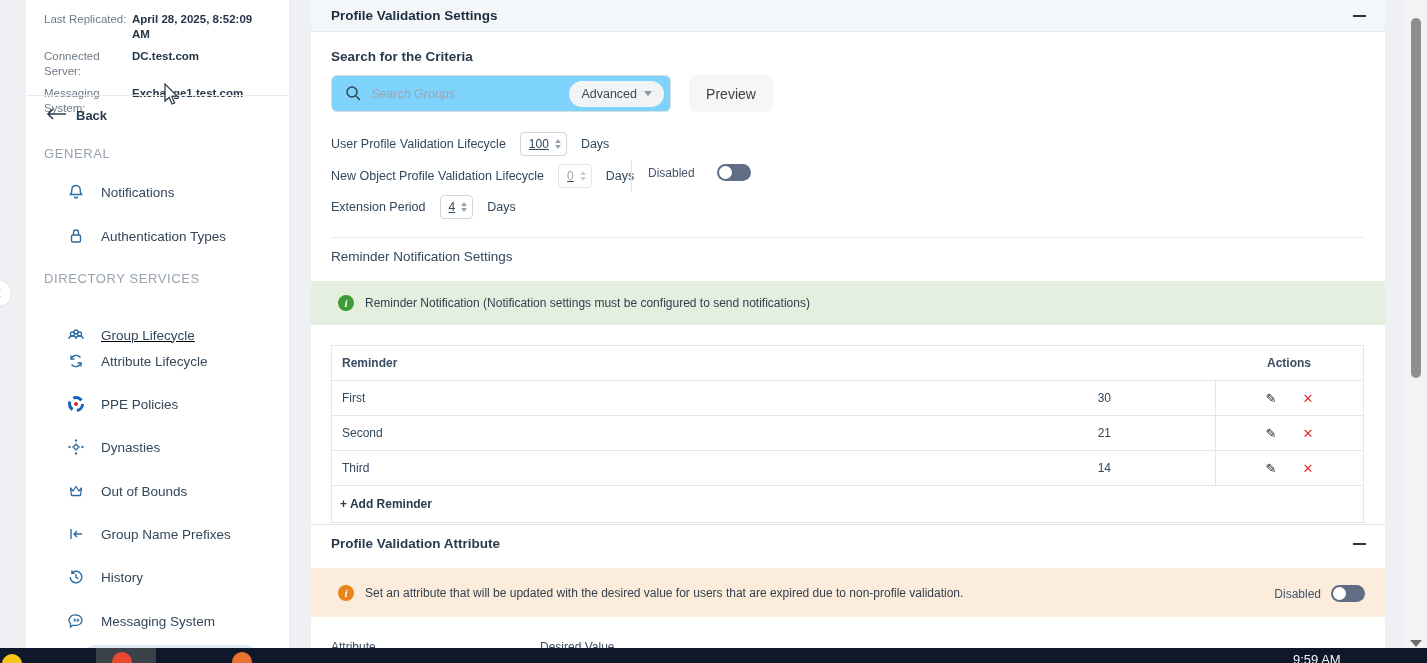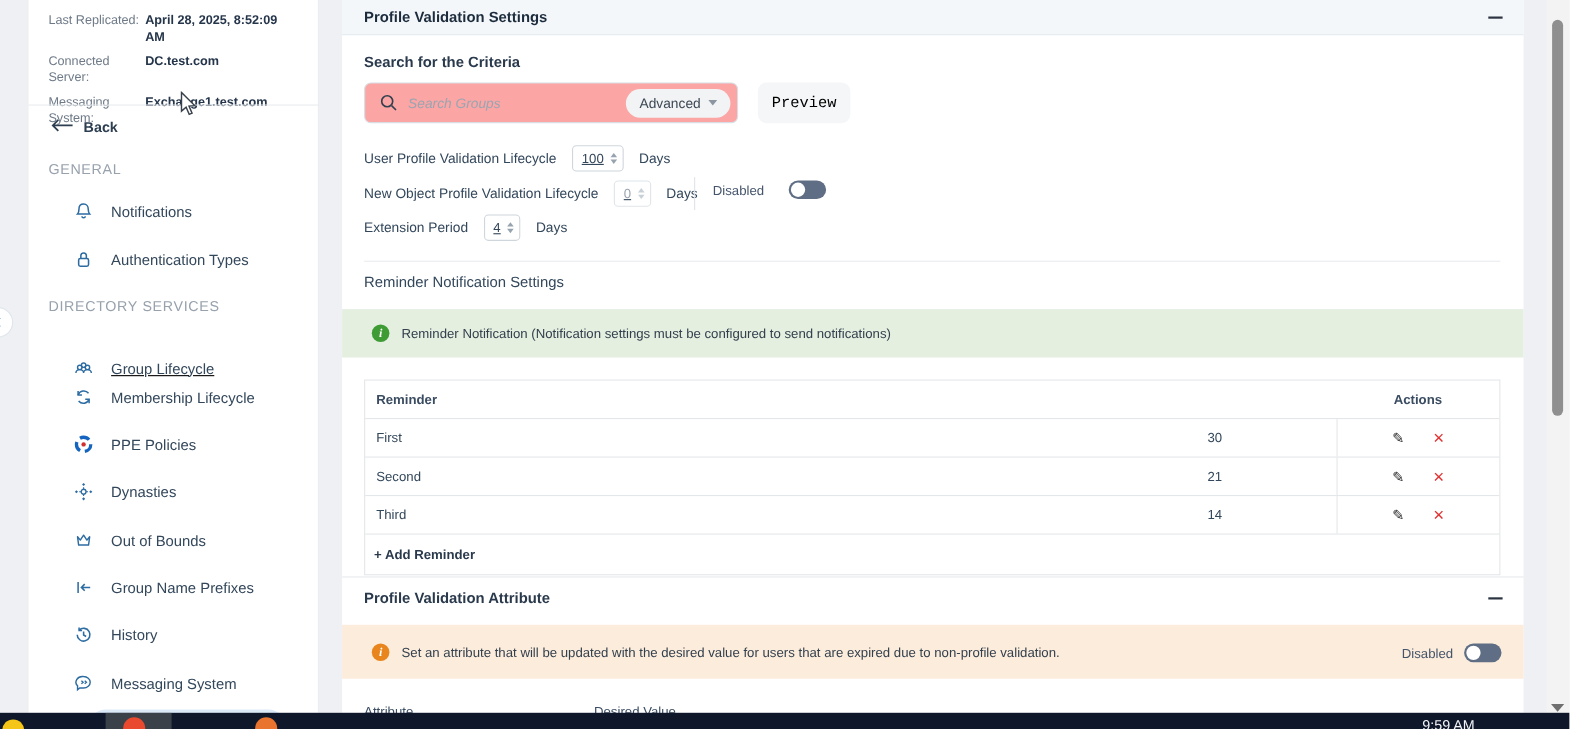--- a/index.html
+++ b/index.html
@@ -24,26 +24,26 @@
 
   
   .panel { position:absolute; left:311px; top:0; width:1074px; height:648px; background:#ffffff; }
   .panel-header { position:absolute; left:0; top:0; width:1074px; height:32px; background:#f3f7fa; border-bottom:1px solid #e5eaef; }
   .panel-title { position:absolute; left:20px; top:8px; font-size:13.5px; font-weight:700; color:#1d2c3c; }
   .collapse-minus { position:absolute; width:16px; height:16px; display:flex; align-items:center; justify-content:center; cursor:pointer; }
   .minus-bar { width:13px; height:2.5px; background:#2b3440; }
 
   .sec-heading { position:absolute; left:20px; font-size:13.5px; font-weight:700; color:#2a3a4c; }
 
-  .search-box { position:absolute; left:20px; top:75px; width:340px; height:37px; border:1px solid #d8dee4; border-radius:6px; background:#fca5a5; display:flex; align-items:center; }
+  .search-box { position:absolute; left:20px; top:75px; width:340px; height:37px; border:1px solid #d8dee4; border-radius:6px; background:#7dd3fc; display:flex; align-items:center; }
   .search-input { border:none; outline:none; flex:1; font-size:12.5px; font-style:italic; color:#4a5663; background:transparent; font-family:"Liberation Sans",sans-serif; }
   .search-input::placeholder { color:#9aa5b1; font-style:italic; }
   .advanced-btn { height:26px; margin-right:6px; padding:0 12px; background:#f1f3f5; border-radius:14px; display:flex; align-items:center; gap:7px; font-size:12.5px; color:#3c4854; cursor:pointer; white-space:nowrap; }
   .caret-down { width:0; height:0; border-left:4px solid transparent; border-right:4px solid transparent; border-top:5px solid #8b96a1; }
-  .preview-btn { position:absolute; left:378px; top:75px; width:84px; height:37px; background:#f5f6f8; border:none; border-radius:8px; font-size:14px; color:#000000; font-family:Liberation Mono, monospace; cursor:pointer; }
+  .preview-btn { position:absolute; left:378px; top:75px; width:84px; height:37px; background:#f5f6f8; border:none; border-radius:8px; font-size:14px; color:#404040; font-family:Liberation Sans, sans-serif; cursor:pointer; }
 
   .field-row { position:absolute; display:flex; align-items:center; font-size:12.5px; color:#33475b; }
   .spin-box { height:24px; border:1px solid #cfd6dc; border-radius:4px; background:#fff; display:flex; align-items:center; padding:0 5px 0 8px; gap:6px;text-decoration:underline; }
   .spin-val { font-size:12px; color:#33475b; }
   .spin-arrows { display:flex; flex-direction:column; gap:2px; }
   .arr-up { width:0; height:0; border-left:3.5px solid transparent; border-right:3.5px solid transparent; border-bottom:4px solid #97a3af; }
   .arr-dn { width:0; height:0; border-left:3.5px solid transparent; border-right:3.5px solid transparent; border-top:4px solid #97a3af; }
   .spin-box.disabled { border-color:#e0e5e9; }
   .spin-box.disabled .spin-val { color:#9aa5b0; }
   .spin-box.disabled .arr-up { border-bottom-color:#c9d1d8; }
@@ -162,21 +162,21 @@
 
     <div class="nav-item" style="top:349px;">
       <span class="nav-icon">
         <svg width="18" height="18" viewBox="0 0 18 18">
             <path d="M13.5 5.5 A5.5 5.5 0 0 0 4 7" fill="none" stroke="#2d6ca2" stroke-width="1.4"></path>
             <path d="M4 3.5 V7 H7.5" fill="none" stroke="#2d6ca2" stroke-width="1.4"></path>
             <path d="M4.5 12.5 A5.5 5.5 0 0 0 14 11" fill="none" stroke="#2d6ca2" stroke-width="1.4"></path>
             <path d="M14 14.5 V11 H10.5" fill="none" stroke="#2d6ca2" stroke-width="1.4"></path>
           </svg>
       </span>
-      <span class="nav-label">Membership Lifecycle</span>
+      <span class="nav-label">Attribute Lifecycle</span>
     </div>
 
     <div class="nav-item" style="top:392px;">
       <span class="nav-icon">
         <svg width="18" height="18" viewBox="0 0 18 18">
             <circle cx="9" cy="9" r="6.5" fill="none" stroke="#1565c0" stroke-width="3" stroke-dasharray="9 4.5"></circle>
             <circle cx="9" cy="9" r="2" fill="#d32f2f"></circle>
           </svg>
       </span>
       <span class="nav-label">PPE Policies</span>

